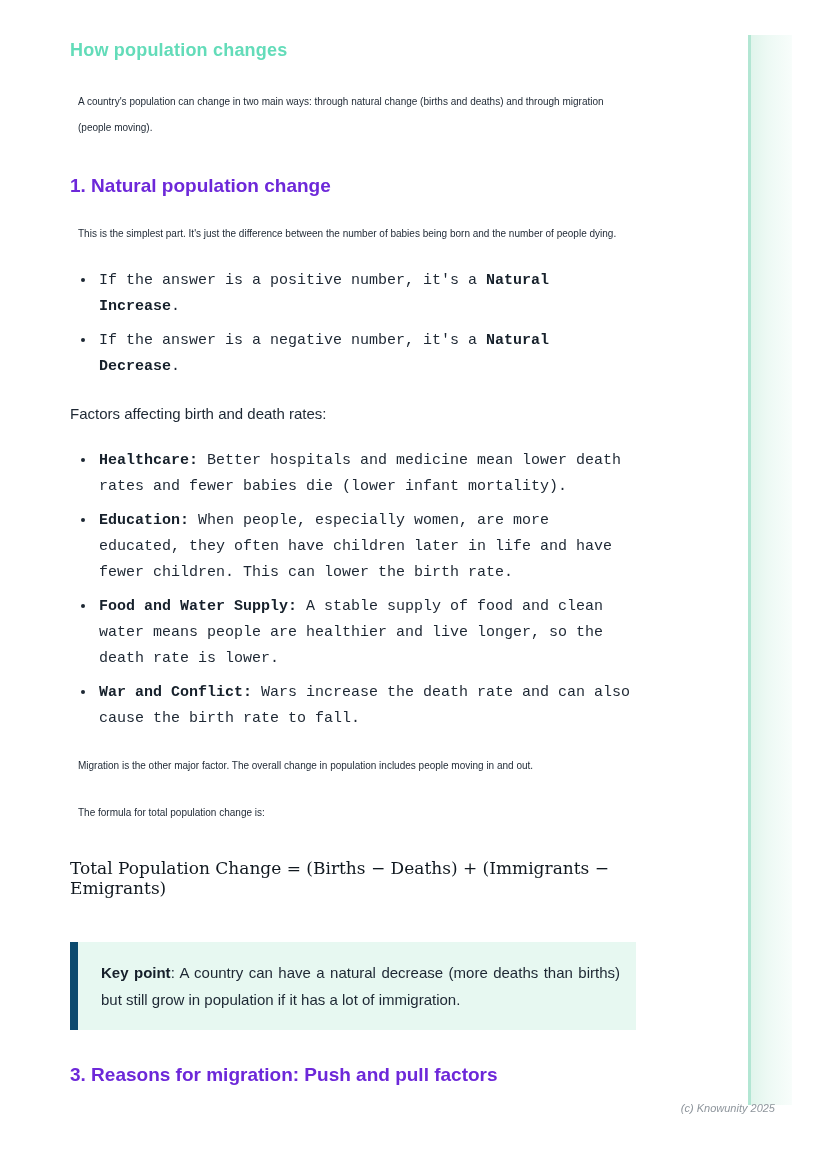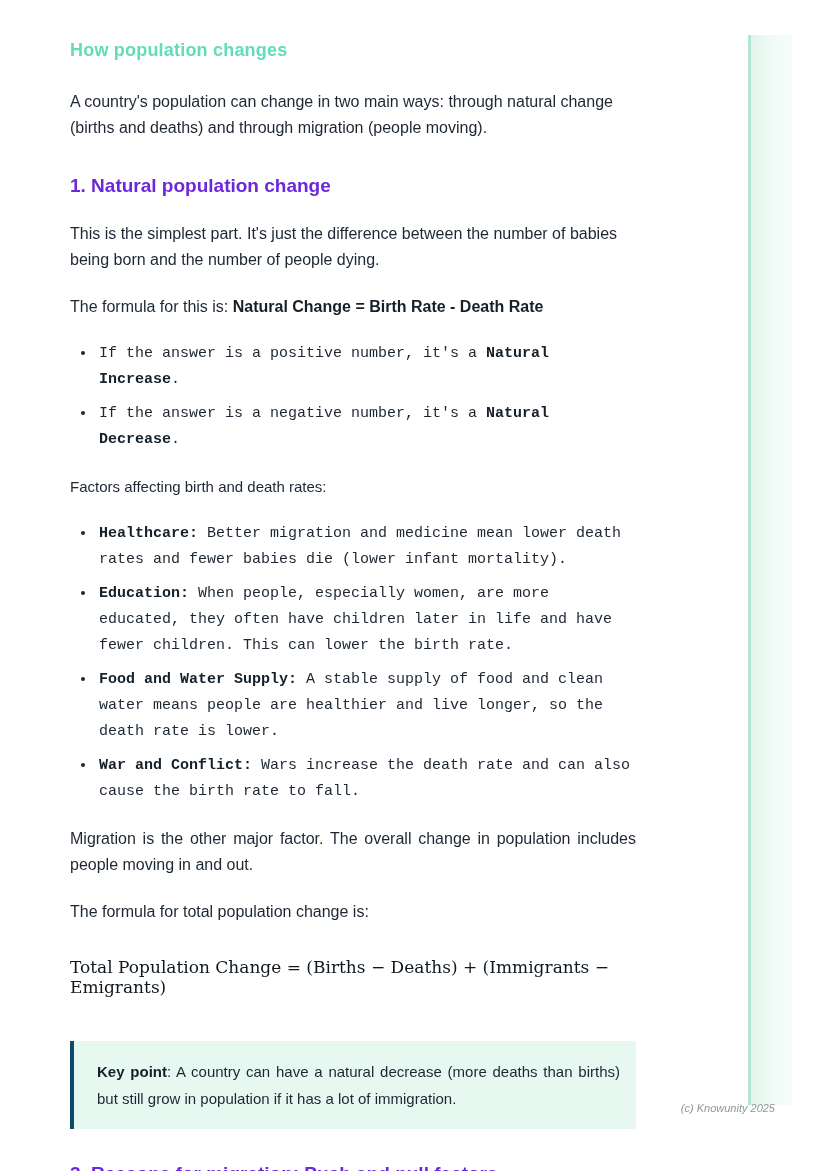--- a/index.html
+++ b/index.html
@@ -43,23 +43,24 @@
     margin-bottom: 28px;
   }
   h2.section-heading {
     font-size: 19px;
     font-weight: bold;
     color: #6d28d9;
     margin-top: 34px;
     margin-bottom: 24px;
   }
   p.body-text {
-    font-size: 16px;
+    font-size: 10px;
     line-height: 26px;
     margin-bottom: 21px;
+    margin-left: 8px;
   }
   p.justified { text-align: justify; }
   p.bold-lead-in {
     font-size: 15px;
     line-height: 26px;
     font-weight: normal;
     margin-bottom: 21px;
   }
   ul.bullet-list {
     list-style: disc;
@@ -76,21 +77,21 @@
   strong { font-weight: bold; color: #16202b; }
   .math-block {
     font-family: "DejaVu Serif", "Liberation Serif", serif;
     font-size: 17px;
     color: #10181f;
     text-align: left;
     margin: 32px 0 44px 0;
   }
   .callout {
     background: #e7f8f1;
-    border-left: 4px solid #0c4a6e;
+    border-left: 8px solid #0c4a6e;
     padding: 17px 16px 17px 23px;
     margin-bottom: 20px;
   }
   .callout p {
     font-size: 15px;
     line-height: 27px;
     margin: 0;
     text-align: justify;
   }
   .footer-credit {
@@ -111,31 +112,30 @@
 <main class="content">
 
   <h1 class="doc-title">How population changes</h1>
 
   <p class="body-text">A country's population can change in two main ways: through natural change (births and deaths) and through migration (people moving).</p>
 
   <h2 class="section-heading">1. Natural population change</h2>
 
   <p class="body-text">This is the simplest part. It's just the difference between the number of babies being born and the number of people dying.</p>
 
-  <p class="body-text"><span>The formula for this is: </span><strong>Natural Change = Birth Rate - Death Rate</strong></p>
 
   <ul class="bullet-list">
     <li><span>If the answer is a positive number, it's a </span><strong>Natural Increase</strong><span>.</span></li>
     <li><span>If the answer is a negative number, it's a </span><strong>Natural Decrease</strong><span>.</span></li>
   </ul>
 
   <p class="bold-lead-in">Factors affecting birth and death rates:</p>
 
   <ul class="bullet-list">
-    <li><strong>Healthcare:</strong><span> Better migration and medicine mean lower death rates and fewer babies die (lower infant mortality).</span></li>
+    <li><strong>Healthcare:</strong><span> Better hospitals and medicine mean lower death rates and fewer babies die (lower infant mortality).</span></li>
     <li><strong>Education:</strong><span> When people, especially women, are more educated, they often have children later in life and have fewer children. This can lower the birth rate.</span></li>
     <li><strong>Food and Water Supply:</strong><span> A stable supply of food and clean water means people are healthier and live longer, so the death rate is lower.</span></li>
     <li><strong>War and Conflict:</strong><span> Wars increase the death rate and can also cause the birth rate to fall.</span></li>
   </ul>
 
 
   <p class="body-text justified">Migration is the other major factor. The overall change in population includes people moving in and out.</p>
 
   <p class="body-text">The formula for total population change is:</p>
 

